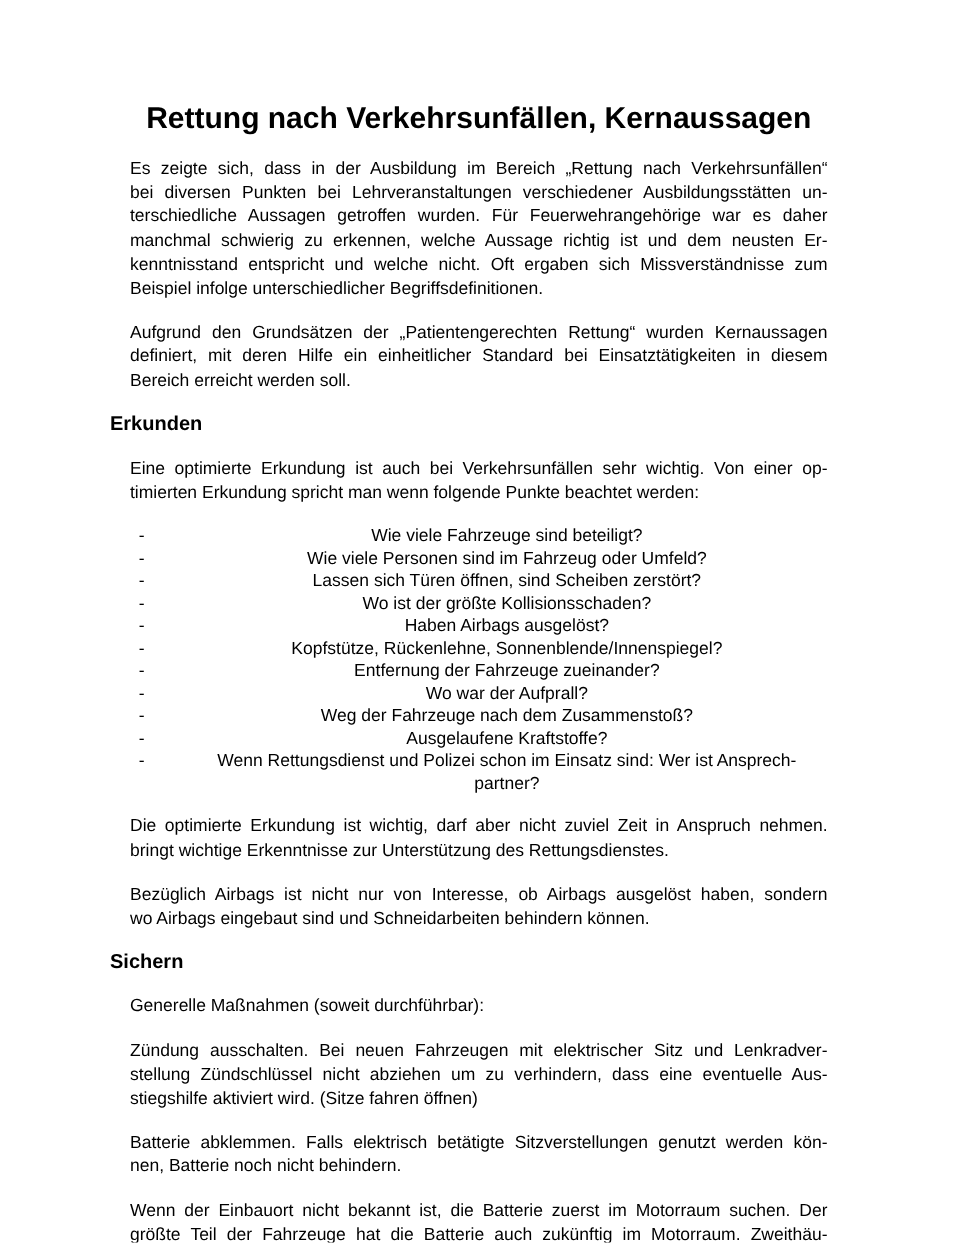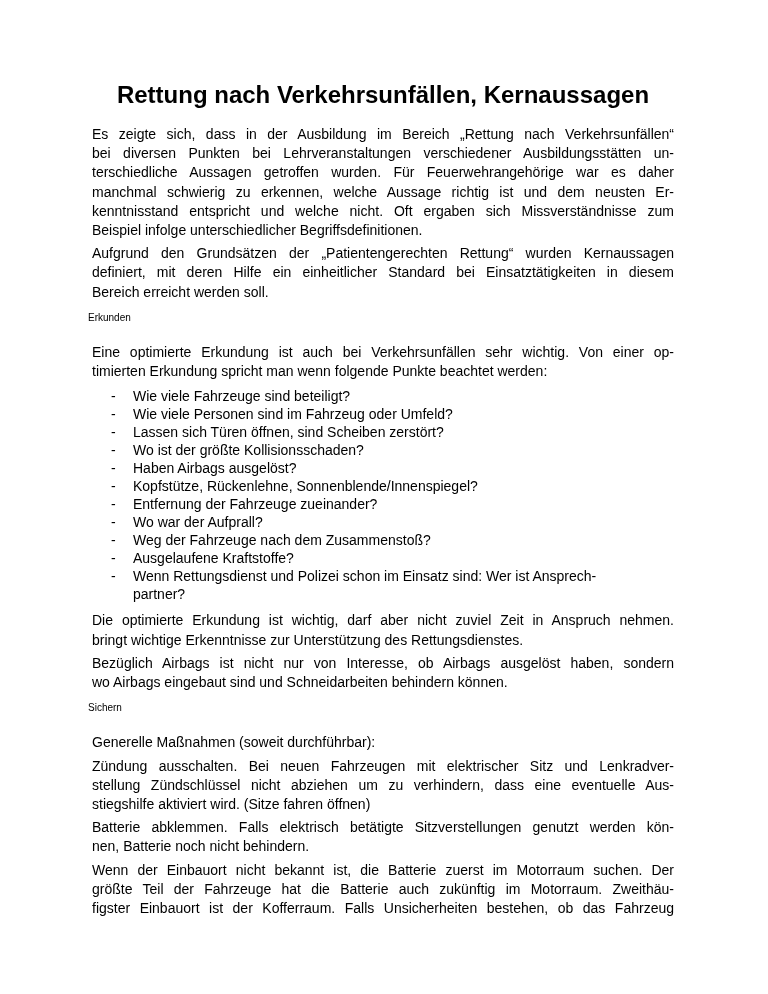--- a/index.html
+++ b/index.html
@@ -7,34 +7,34 @@
     width: 768px; height: 994px;
     background: #ffffff; color: #000000;
     font-family: "Liberation Sans", "DejaVu Sans", sans-serif;
     overflow: hidden;
   }
   .content { padding: 0 90px 0 88px; }
   .doc-title {
     font-size: 24px; font-weight: bold; line-height: 28px;
     margin: 81px 0 16px 0; text-align: center; white-space: nowrap;
   }
-  .para { margin: 4px; }
+  .para { margin: 16px; }
   .line {
     font-size: 14px; line-height: 19.2px;
     white-space: nowrap; overflow: hidden;
   }
   .line.j { text-align: justify; text-align-last: justify; }
   .heading {
-    font-size: 10px; font-weight: normal; line-height: 19.2px;
+    font-size: 16px; font-weight: bold; line-height: 19.2px;
     margin: 6px 0 16px 0;
   }
   .list { margin: 6px 0 8px 0; }
   .item { display: flex; font-size: 14px; line-height: 18px; }
   .dash { flex: 0 0 22px; width: 22px; margin-left: 23px; }
-  .itxt { flex: 1 1 auto; min-width: 0; }
+  .itxt { flex: 1 1 auto; min-width: 0; text-align: center; }
   .iline { white-space: nowrap; overflow: hidden; }
 </style>
 </head>
 <body style="background: rgb(255, 255, 255); color: rgb(0, 0, 0);">
 
 <main class="content">
   <h1 class="doc-title">Rettung nach Verkehrsunfällen, Kernaussagen</h1>
   <div id="doc-body">
       <div class="para">
         <div class="line j">Es zeigte sich, dass in der Ausbildung im Bereich „Rettung nach Verkehrsunfällen“</div>

